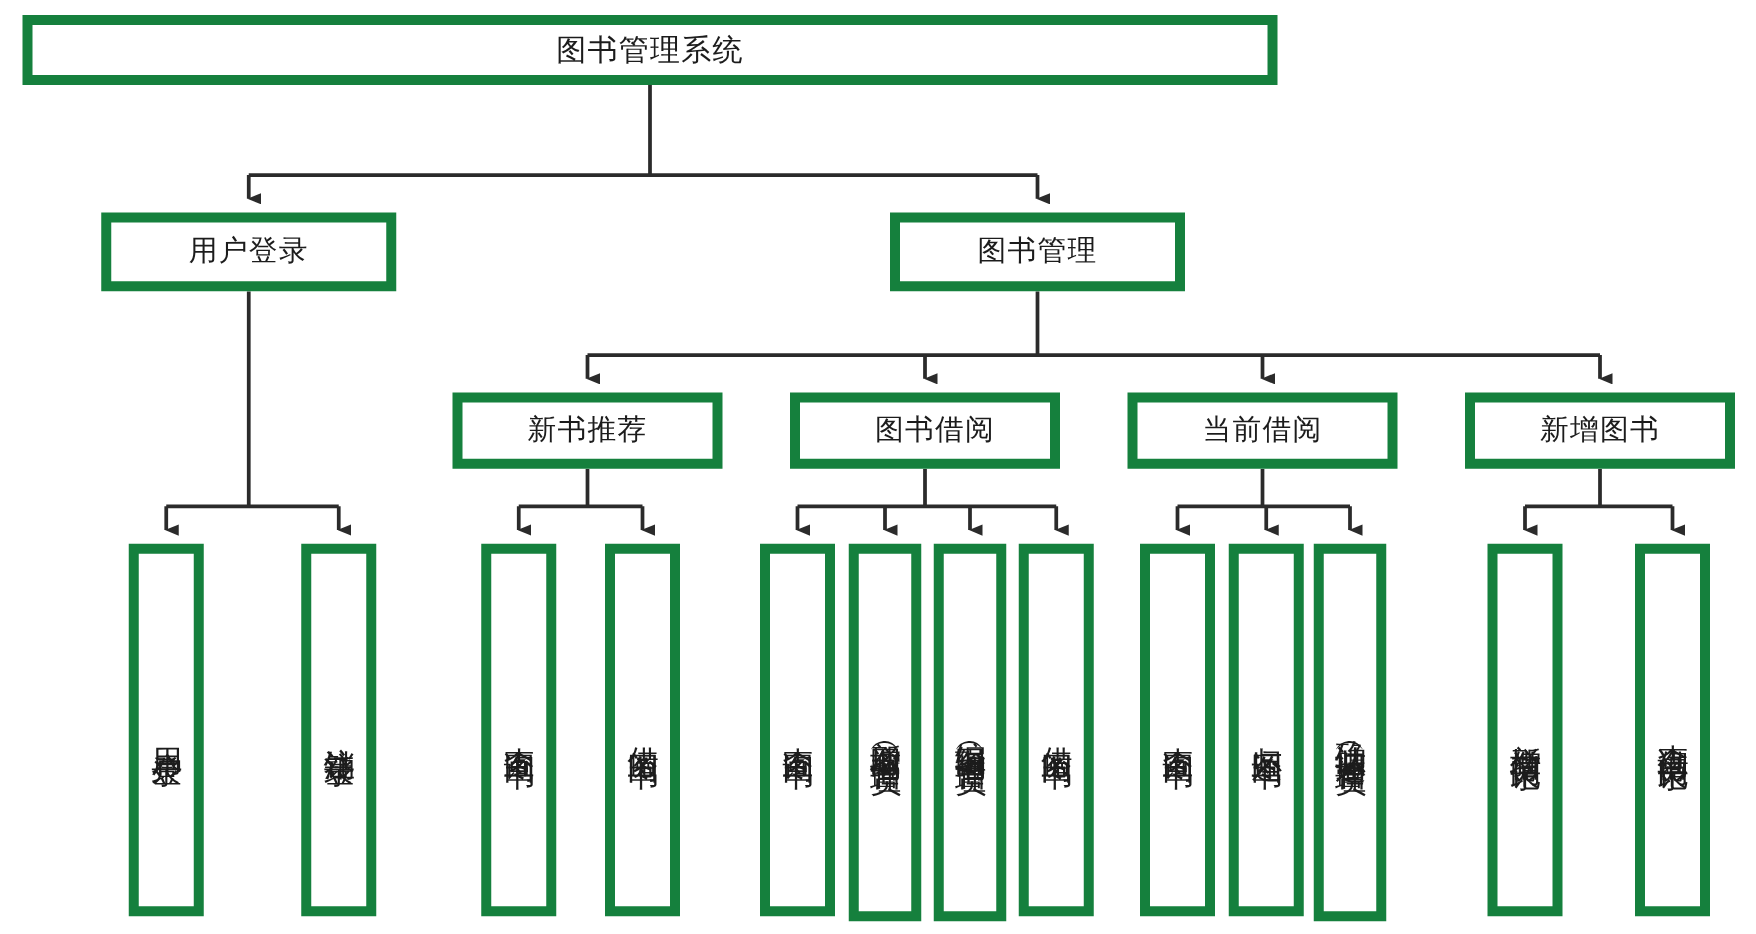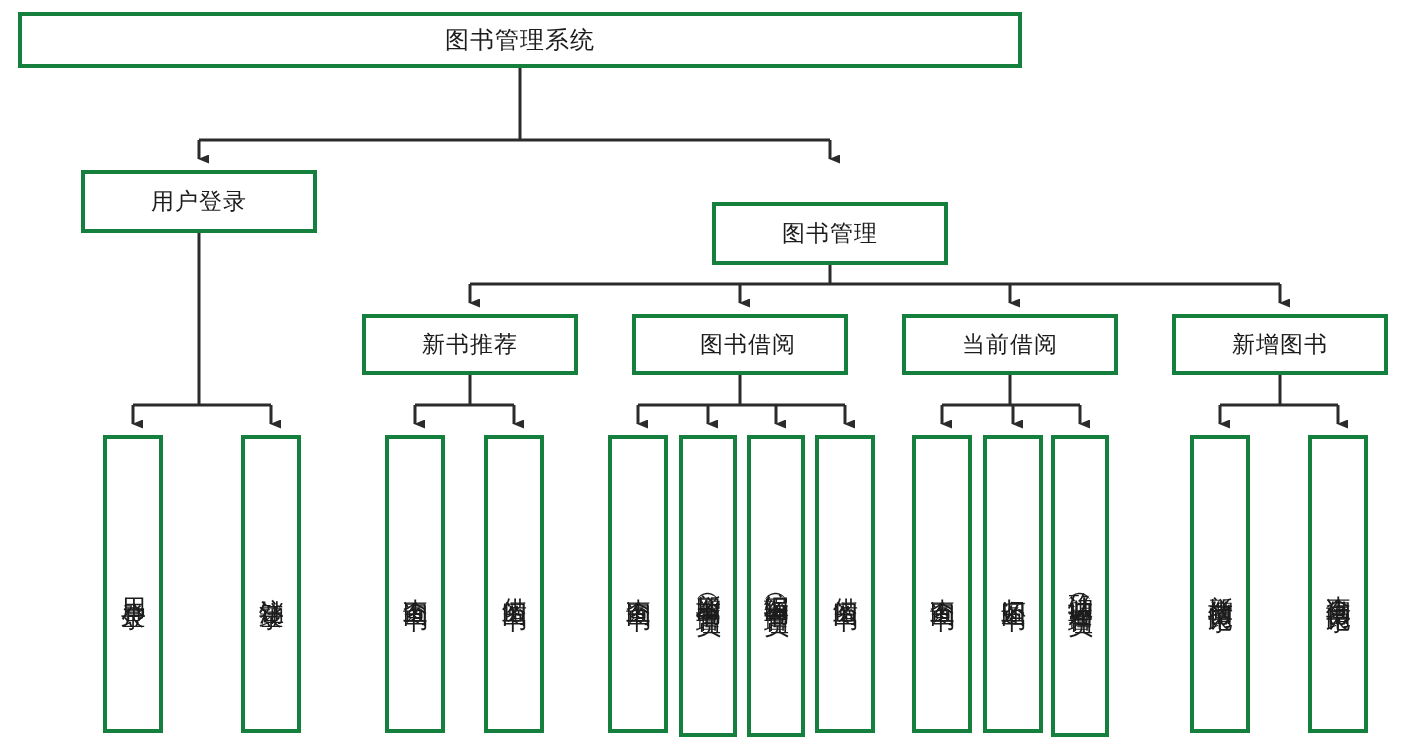--- a/index.html
+++ b/index.html
@@ -19,21 +19,21 @@
   #wires{
     position:absolute;
     left:0; top:0;
     width:1405px; height:747px;
     pointer-events:none;
   }
   .node{
     position:absolute;
     box-sizing:border-box;
     background:#ffffff;
-    border:4px solid #15803d;
+    border:8px solid #15803d;
     display:flex;
     align-items:center;
     justify-content:center;
     z-index:2;
   }
   .node .label{
     display:block;
     text-align:center;
     line-height:1.25;
     color:#1c1c1c;
@@ -118,21 +118,21 @@
       </g>
   </svg>
 
   <div id="nodes-layer">
       <div class="node horiz root" style="left: 18px; top: 12px; width: 1004px; height: 56px;">
         <span class="label">图书管理系统</span>
       </div>
       <div class="node horiz" style="left: 81px; top: 170px; width: 236px; height: 63px;">
         <span class="label">用户登录</span>
       </div>
-      <div class="node horiz" style="left: 712px; top: 170px; width: 236px; height: 63px; margin-top: 32px;">
+      <div class="node horiz" style="left: 712px; top: 170px; width: 236px; height: 63px;">
         <span class="label">图书管理</span>
       </div>
       <div class="node horiz" style="left: 362px; top: 314px; width: 216px; height: 61px;">
         <span class="label">新书推荐</span>
       </div>
       <div class="node horiz" style="left: 632px; top: 314px; width: 216px; height: 61px; padding-left: 16px;">
         <span class="label">图书借阅</span>
       </div>
       <div class="node horiz" style="left: 902px; top: 314px; width: 216px; height: 61px;">
         <span class="label">当前借阅</span>

